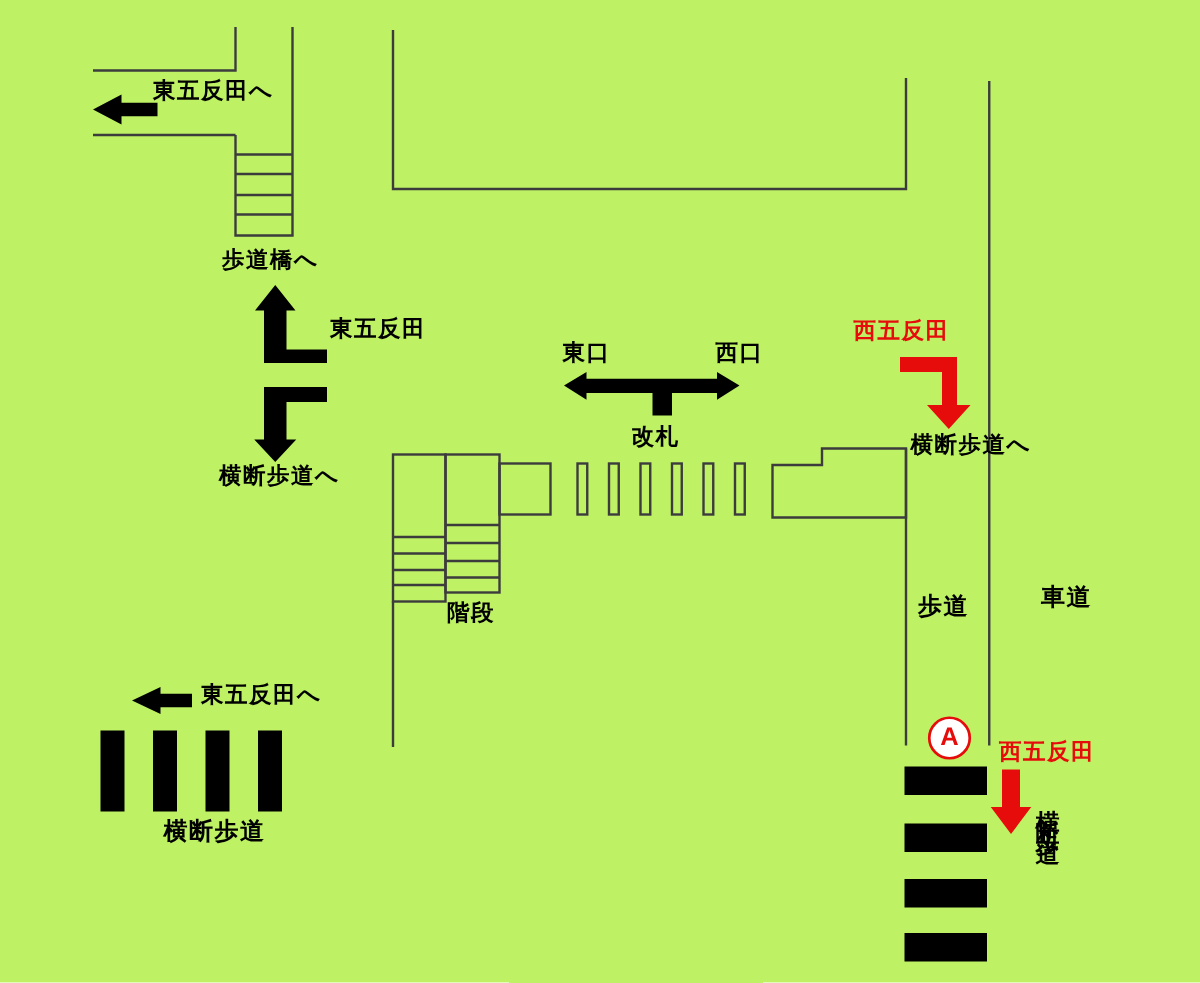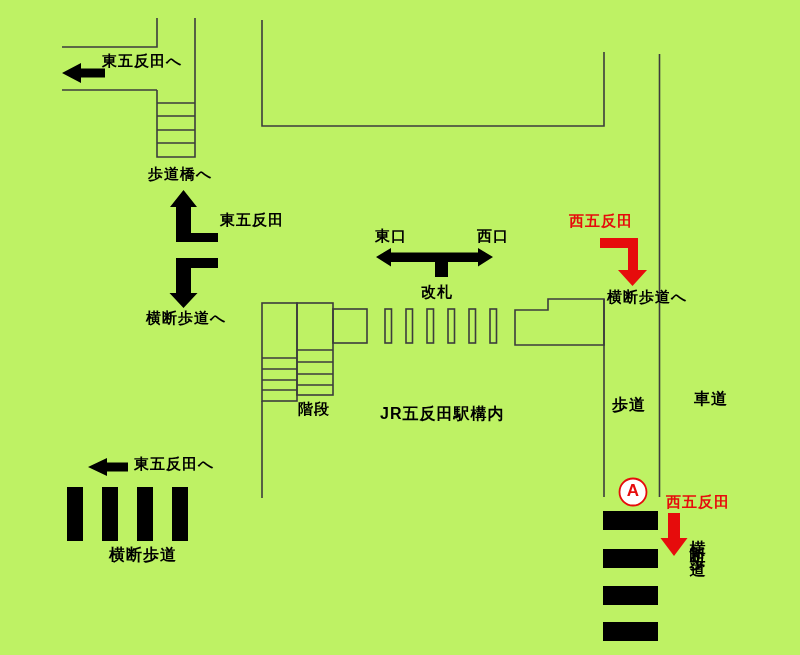--- a/index.html
+++ b/index.html
@@ -96,21 +96,20 @@
 
   <div class="lbl" style="left:102px;top:52px;">東五反田へ</div>
   <div class="lbl" style="left:148px;top:165px;">歩道橋へ</div>
   <div class="lbl" style="left:204px;top:211px;margin-left:16px;">東五反田</div>
   <div class="lbl" style="left:146px;top:309px;">横断歩道へ</div>
 
   <div class="lbl" style="left:375px;top:227px;">東口</div>
   <div class="lbl" style="left:477px;top:227px;">西口</div>
   <div class="lbl" style="left:421px;top:283px;">改札</div>
   <div class="lbl" style="left:298px;top:400px;">階段</div>
-  <div class="lbl big" style="left:380px;top:405px;">JR五反田駅構内</div>
 
   <div class="lbl red" style="left:529px;top:212px;margin-left:40px;">西五反田</div>
   <div class="lbl" style="left:607px;top:288px;">横断歩道へ</div>
   <div class="lbl big" style="left:612px;top:396px;">歩道</div>
   <div class="lbl big" style="left:670px;top:390px;margin-left:24px;">車道</div>
 
   <div class="lbl" style="left:134px;top:455px;">東五反田へ</div>
   <div class="lbl big" style="left:109px;top:546px;">横断歩道</div>
 
   <div class="lbl red pointA" style="left:633px;top:492px;">A</div>

